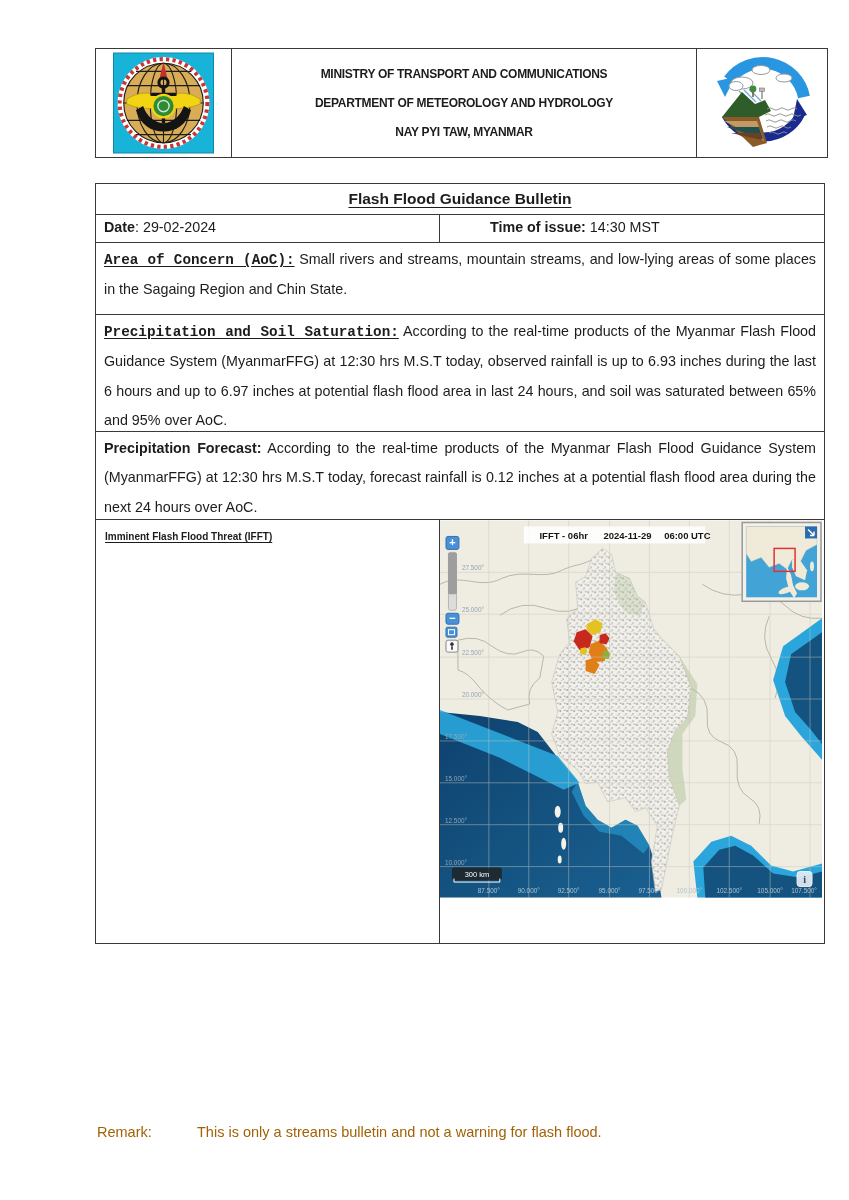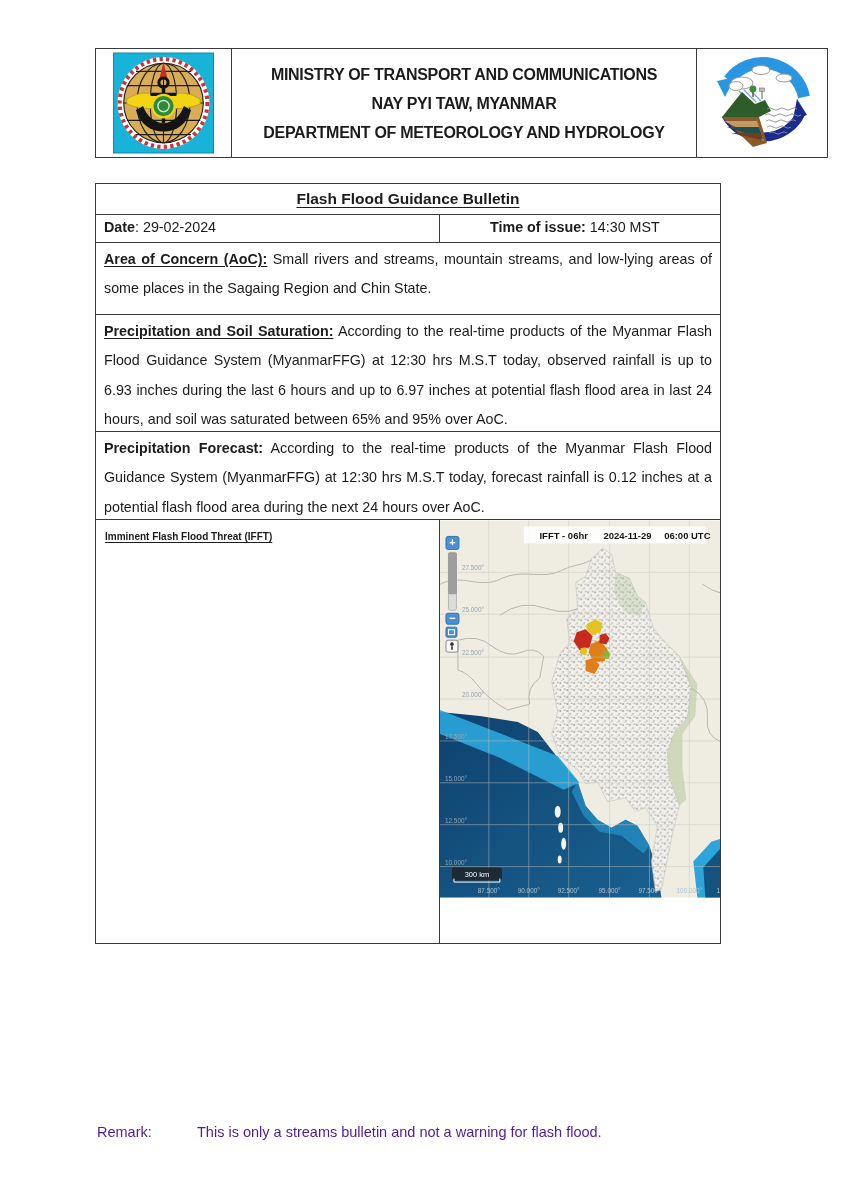--- a/index.html
+++ b/index.html
@@ -8,48 +8,48 @@
     font-family:"Liberation Sans",sans-serif;color:#1c1c1c;
   }
   
   .header-box{
     position:absolute;left:95px;top:48px;width:733px;height:110px;
     border:1.8px solid #3a3a3a;box-sizing:border-box;display:flex;background:#fff;
   }
   .hcell-logo{width:136px;border-right:1.8px solid #3a3a3a;box-sizing:border-box;
     display:flex;align-items:center;justify-content:center;}
   .hcell-title{flex:1;display:flex;flex-direction:column;align-items:center;justify-content:center;}
-  .hcell-title .hline{font-weight:bold;font-size:16px;line-height:29px;letter-spacing:-0.3px;white-space:nowrap;}
+  .hcell-title .hline{font-weight:bold;font-size:12px;line-height:29px;letter-spacing:-0.3px;white-space:nowrap;}
   .hcell-logo2{width:131px;border-left:1.8px solid #3a3a3a;box-sizing:border-box;
     display:flex;align-items:center;justify-content:center;}
   
   .main-box{
-    position:absolute;left:95px;top:183px;width:626px;
+    position:absolute;left:95px;top:183px;width:730px;
     border:1.8px solid #3a3a3a;box-sizing:border-box;background:#fff;
   }
   .row{border-top:1.6px solid #3a3a3a;box-sizing:border-box;}
   .row:first-child{border-top:none;}
   .row-title{height:30px;display:flex;align-items:center;justify-content:center;}
   .row-title span{font-weight:bold;font-size:15.5px;text-decoration:underline;text-underline-offset:3px;}
   .row-date{height:28px;display:flex;font-size:14.3px;}
   .cell-date{width:344px;border-right:1.6px solid #3a3a3a;box-sizing:border-box;padding:4px 8px 0;}
   .cell-time{flex:1;padding:4px 8px 0;margin-left:42px;}
   .bodytext{font-size:14.3px;line-height:29.3px;text-align:justify;}
   .row-aoc{height:72px;padding:2px 8px 0;}
   .row-precip{height:117px;padding:2px 8px 0;}
   .row-forecast{height:88px;padding:2px 8px 0;}
   .lbl{font-weight:bold;}
-  .lblu{font-weight:bold;text-decoration:underline;text-underline-offset:2px;}
+  .lblu{font-weight:bold;text-decoration:underline;text-underline-offset:2px;font-family:Liberation Mono, monospace;}
   .row-ifft{height:424px;display:flex;}
   .cell-ifft{width:344px;border-right:1.6px solid #3a3a3a;box-sizing:border-box;padding:2px 9px 0;}
   .ifft-heading{font-weight:bold;font-size:10px;text-decoration:underline;text-underline-offset:2px;line-height:29.3px;}
   .cell-map{flex:1;position:relative;overflow:hidden;}
   .cell-map svg{display:block;}
   
-  .remark-row{position:absolute;left:97px;top:1124px;display:flex;font-size:14.5px;color:#4c1d95;}
+  .remark-row{position:absolute;left:97px;top:1124px;display:flex;font-size:14.5px;color:#a16207;}
   .remark-label{width:100px;}
   
   .map-title{font-size:9.5px;font-weight:600;fill:#151515;}
   .geo-label{font-size:6.4px;fill:#93a5b2;}
   .geo-label-lon{font-size:6.4px;fill:#aec4d2;}
   .zoom-glyph{font-size:11px;font-weight:bold;fill:#ffffff;}
   .scale-text{font-size:7.5px;fill:#ffffff;}
   .info-text{font-size:10px;font-weight:bold;fill:#27496b;font-family:"Liberation Serif",serif;}
 </style>
 </head>
@@ -81,22 +81,22 @@
         <rect x="48.3" y="34" width="3.4" height="36"></rect>
         <rect x="37" y="40" width="26" height="3.2" rx="1.5"></rect>
         <path d="M50,70 C40,69 33,62 30,53 L23,57 C27,71 38,78 50,78 C62,78 73,71 77,57 L70,53 C67,62 60,69 50,70 Z"></path>
       </g>
       <circle cx="50" cy="53" r="11" fill="#2d8a35" stroke="#f2d413" stroke-width="2.2"></circle>
       <circle cx="50" cy="53" r="5.5" fill="none" stroke="#cfe8cf" stroke-width="1.4"></circle>
     </svg>
   </div>
   <div class="hcell-title">
     <div class="hline">MINISTRY OF TRANSPORT AND COMMUNICATIONS</div>
+    <div class="hline">DEPARTMENT OF METEOROLOGY AND HYDROLOGY</div>
     <div class="hline">NAY PYI TAW, MYANMAR</div>
-    <div class="hline">DEPARTMENT OF METEOROLOGY AND HYDROLOGY</div>
   </div>
   <div class="hcell-logo2">
     <svg width="106" height="100" viewBox="0 0 106 100">
       <circle cx="53" cy="50" r="47" fill="#ffffff"></circle>
       <path d="M20,27 A42,42 0 0 1 95,44" fill="none" stroke="#2896e0" stroke-width="12"></path>
       <polygon points="8,28 26,24 16,44" fill="#2896e0"></polygon>
       <path d="M92,60 A42,42 0 0 1 17,62" fill="none" stroke="#1a2b8f" stroke-width="9"></path>
       <polygon points="98,62 88,46 84,66" fill="#1a2b8f"></polygon>
       <g fill="#ffffff" stroke="#9a9a9a" stroke-width="1">
         <ellipse cx="52" cy="17" rx="9" ry="4.5"></ellipse>

